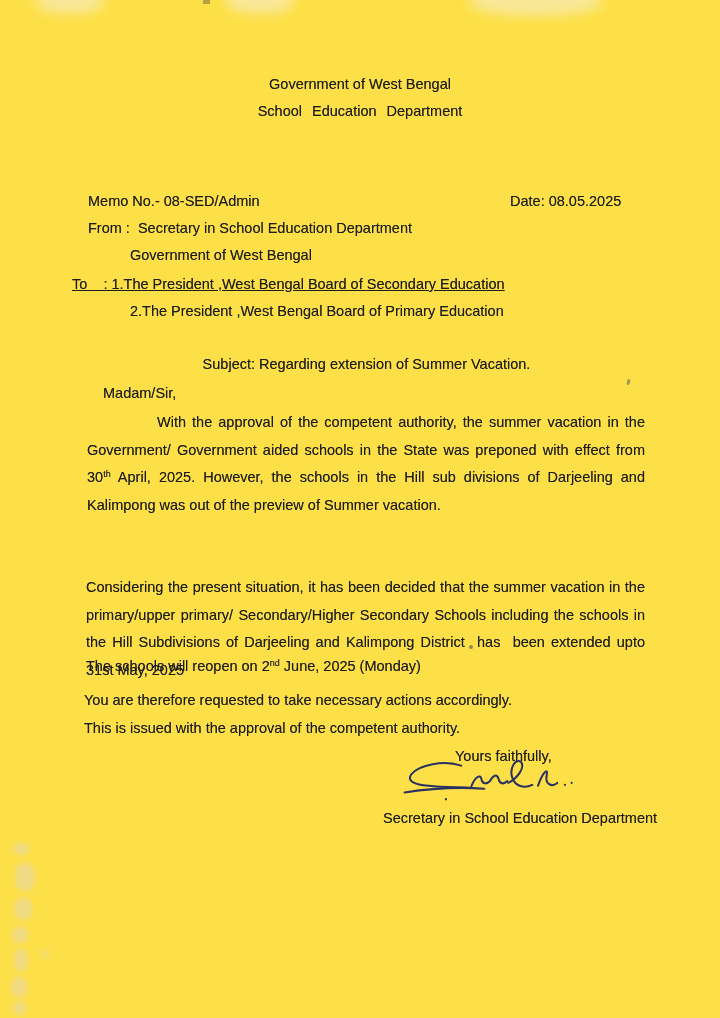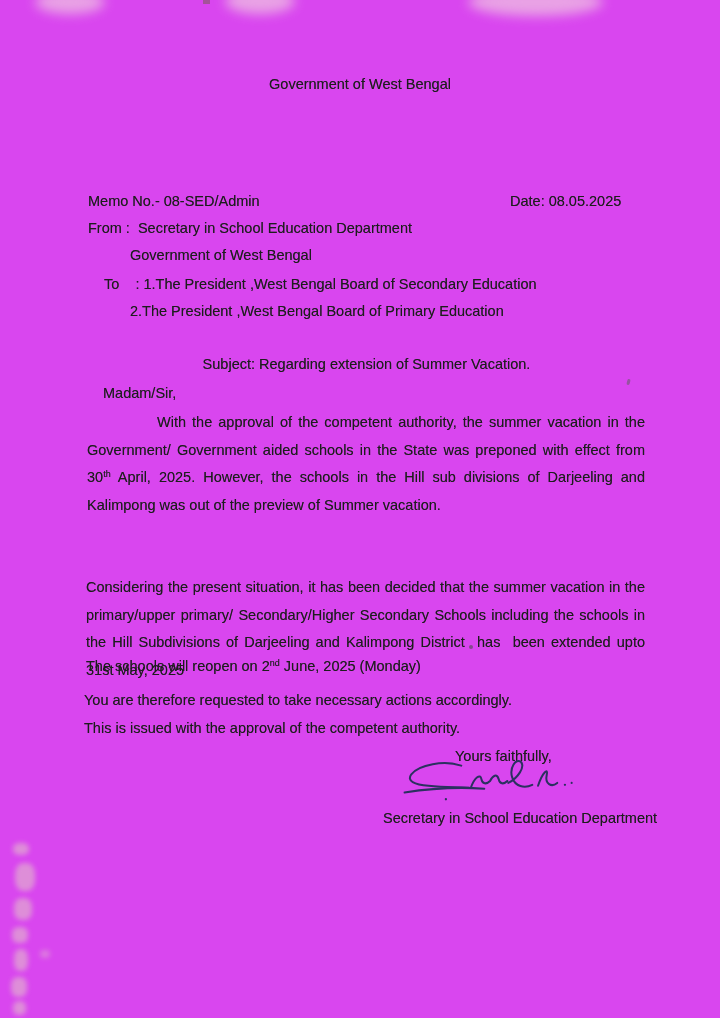--- a/index.html
+++ b/index.html
@@ -1,38 +1,38 @@
 <!DOCTYPE html>
 <html><head>
 <meta charset="utf-8">
 <style>
   html, body { margin:0; padding:0; background:#e9e9e9; }
   .page {
     position:relative;
     width:720px; height:1018px;
     margin:0 auto;
-    background:#d946ef;
+    background:#fde047;
     overflow:hidden;
     font-family:"Liberation Sans","DejaVu Sans",sans-serif;
     color:#1d1d1d;
     font-size:14.5px;
     text-shadow:0 0 0.45px rgba(35,35,35,0.6);
   }
   .abs { position:absolute; margin:0; }
   .line { white-space:pre; line-height:20px; }
   sup { font-size:9px; line-height:0; vertical-align:5px; }
 
   .letterhead { top:71px; left:0; right:0; text-align:center; line-height:27px; }
   .dept-line { word-spacing:6px; }
 
   .memo-no   { top:191px; left:88px; }
   .memo-date { top:191px; left:510px; }
   .from-line { top:218px; left:88px; }
   .from-org  { top:245px; left:130px; }
-  .to-line1  { top:274px; left:104px; }
+  .to-line1  { top:274px; left:72px;text-decoration:underline; }
   .to-line2  { top:301px; left:130px; }
 
   .subject    { top:356px; left:88px; width:557px; text-align:center; }
   .salutation { top:383px; left:103px; }
 
   .para { text-align:justify; }
   .p1 { top:409px; left:87px; width:558px; line-height:27.5px; text-indent:70px; }
   .p2 { top:514px; left:86px; width:559px; line-height:28px; }
   .p3 { top:574px; left:86px; width:559px; line-height:27.5px; }
   .p4 { top:656px; left:86px; }
@@ -67,20 +67,21 @@
 
 <div class="page">
 
   <div class="smudge sm1"></div>
   <div class="smudge sm2"></div>
   <div class="smudge sm3"></div>
   <div class="speck sp3"></div>
 
   <div class="abs letterhead">
     <div>Government of West Bengal</div>
+    <div class="dept-line">School  Education   Department</div>
   </div>
 
   <div class="abs line memo-no">Memo No.- 08-SED/Admin</div>
   <div class="abs line memo-date">Date: 08.05.2025</div>
   <div class="abs line from-line">From :  Secretary in School Education Department</div>
   <div class="abs line from-org">Government of West Bengal</div>
   <div class="abs line to-line1">To    : 1.The President ,West Bengal Board of Secondary Education</div>
   <div class="abs line to-line2">2.The President ,West Bengal Board of Primary Education</div>
 
   <div class="abs subject">Subject: Regarding extension of Summer Vacation.</div>

